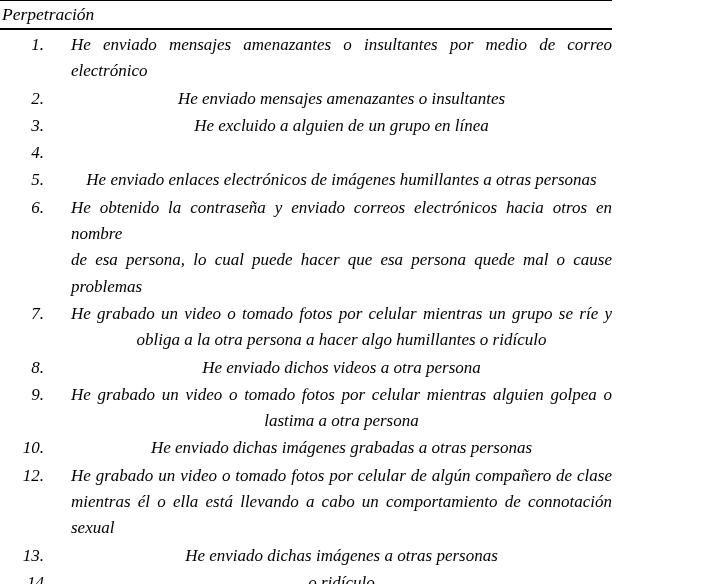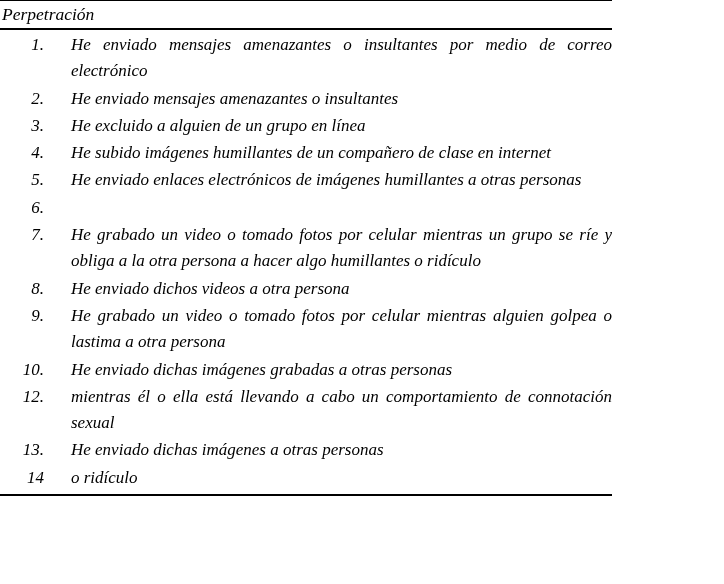--- a/index.html
+++ b/index.html
@@ -42,21 +42,21 @@
     text-align: right;
     white-space: nowrap;
   }
   .item .txt {
     flex: 1 1 auto;
     margin-left: 27px;
     margin-right: 0;
     min-width: 0;
   }
   .line {
-    text-align: left;
+    text-align: center;
   }
   .line.fill {
     text-align: justify;
     text-align-last: justify;
   }
 </style>
 </head>
 <body>
 
 <div class="apa-table">
@@ -75,32 +75,33 @@
         </div>
       </div>
       <div class="item">
         <div class="num">3.</div>
         <div class="txt">
           <div class="line">He excluido a alguien de un grupo en línea</div>
         </div>
       </div>
       <div class="item">
         <div class="num">4.</div>
-        <div class="txt">
-          <div class="line">He subido imágenes humillantes de un compañero de clase en internet</div>
-        </div>
       </div>
       <div class="item">
         <div class="num">5.</div>
         <div class="txt">
           <div class="line">He enviado enlaces electrónicos de imágenes humillantes a otras personas</div>
         </div>
       </div>
       <div class="item">
         <div class="num">6.</div>
+        <div class="txt">
+          <div class="line fill">He obtenido la contraseña y enviado correos electrónicos hacia otros en nombre</div>
+          <div class="line fill">de esa persona, lo cual puede hacer que esa persona quede mal o cause problemas</div>
+        </div>
       </div>
       <div class="item">
         <div class="num">7.</div>
         <div class="txt">
           <div class="line fill">He grabado un video o tomado fotos por celular mientras un grupo se ríe y</div>
           <div class="line">obliga a la otra persona a hacer algo humillantes o ridículo</div>
         </div>
       </div>
       <div class="item">
         <div class="num">8.</div>
@@ -117,20 +118,21 @@
       </div>
       <div class="item">
         <div class="num">10.</div>
         <div class="txt">
           <div class="line">He enviado dichas imágenes grabadas a otras personas</div>
         </div>
       </div>
       <div class="item">
         <div class="num">12.</div>
         <div class="txt">
+          <div class="line fill">He grabado un video o tomado fotos por celular de algún compañero de clase</div>
           <div class="line fill">mientras él o ella está llevando a cabo un comportamiento de connotación sexual</div>
         </div>
       </div>
       <div class="item">
         <div class="num">13.</div>
         <div class="txt">
           <div class="line">He enviado dichas imágenes a otras personas</div>
         </div>
       </div>
       <div class="item">

